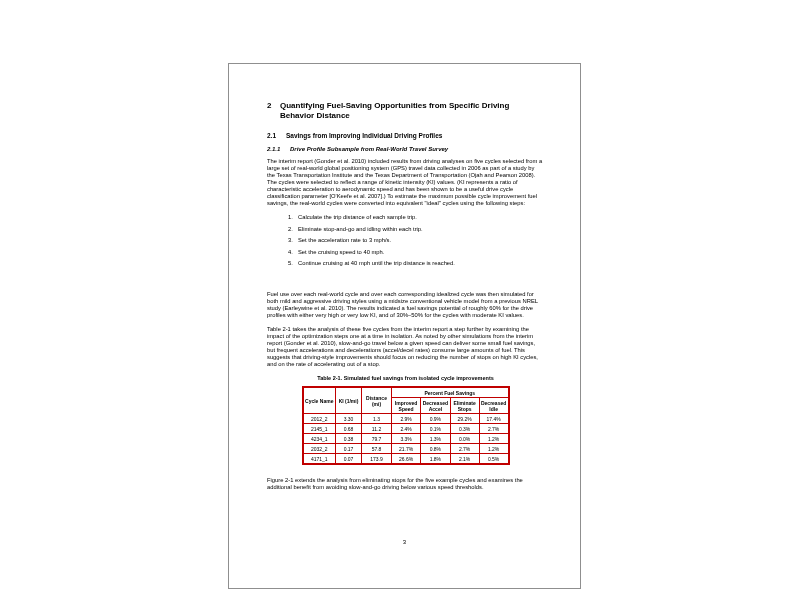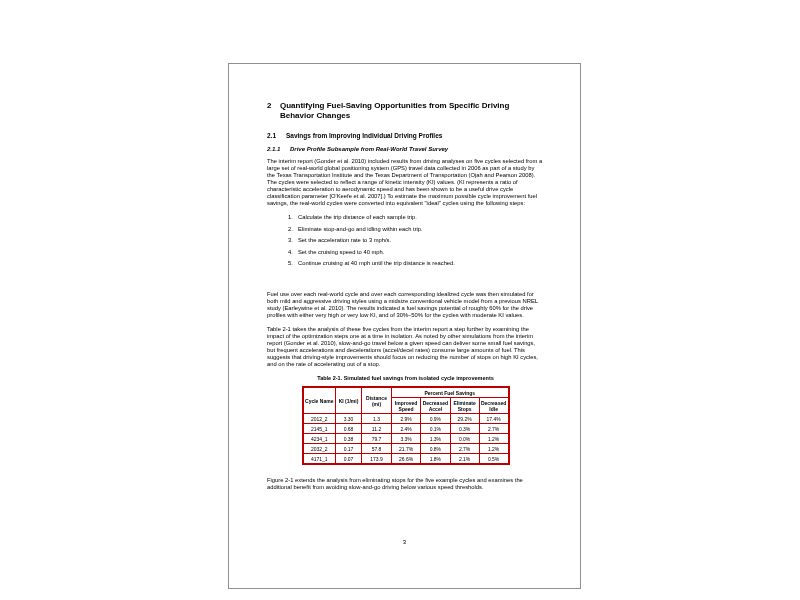--- a/index.html
+++ b/index.html
@@ -39,21 +39,21 @@
 </style>
 </head>
 <body>
 
 <div class="canvas">
   <div class="page">
     <div class="content">
 
       <div class="h2">
         <span class="hnum">2</span>
-        <span class="htext">Quantifying Fuel-Saving Opportunities from Specific Driving Behavior Changes</span>
+        <span class="htext">Quantifying Fuel-Saving Opportunities from Specific Driving Behavior Distance</span>
       </div>
 
       <div class="h21">
         <span class="hnum">2.1</span>
         <span class="htext">Savings from Improving Individual Driving Profiles</span>
       </div>
 
       <div class="h211">
         <span class="hnum">2.1.1</span>
         <span class="htext">Drive Profile Subsample from Real-World Travel Survey</span>

